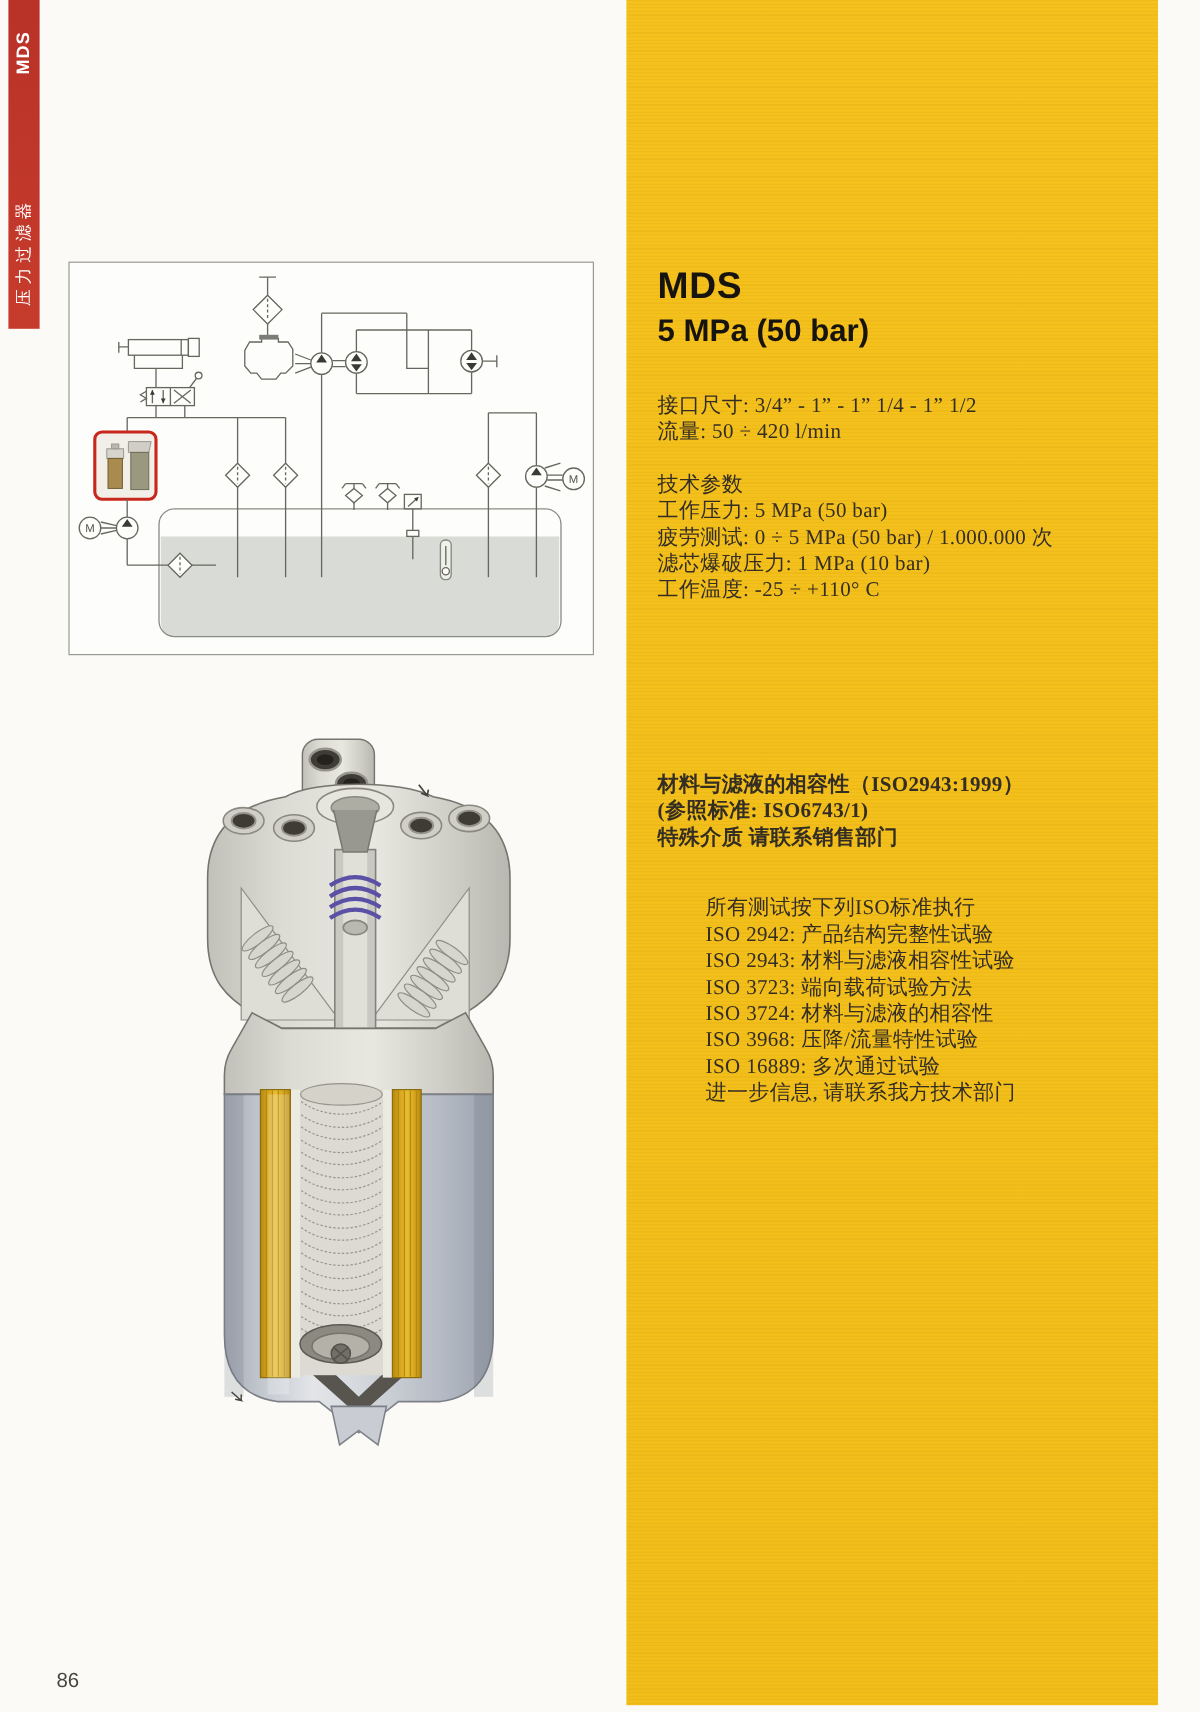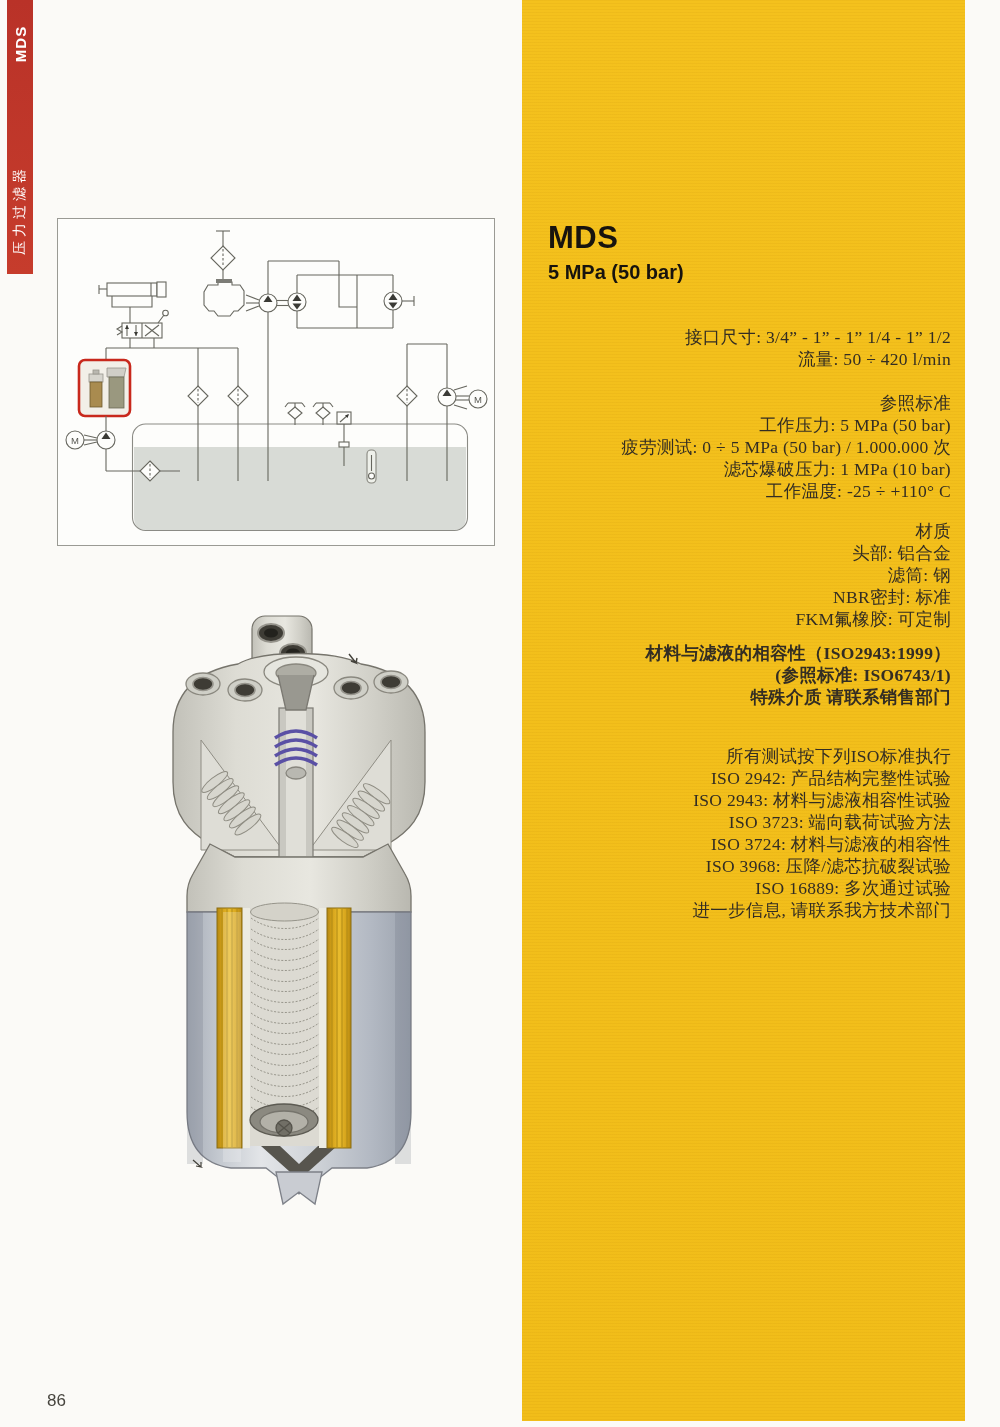--- a/index.html
+++ b/index.html
@@ -18,24 +18,24 @@
            background:#fdfdfb;border:1px solid #9a9a94;}
   
   .cutaway{position:absolute;left:163px;top:612px;width:272px;height:600px;}
   
   .panel{position:absolute;left:522px;top:0;width:443px;height:1421px;
          background:repeating-linear-gradient(180deg,rgba(170,110,0,.07) 0 1px,rgba(0,0,0,0) 1px 3px),
                     linear-gradient(180deg,#f4c11d,#f1bd19);}
   .panel .title{position:absolute;left:26px;top:222px;font-family:"Liberation Sans","DejaVu Sans",sans-serif;
          font-weight:bold;font-size:31px;letter-spacing:.5px;color:#17130e;line-height:1;}
   .panel .subtitle{position:absolute;left:26px;top:262px;font-family:"Liberation Sans","DejaVu Sans",sans-serif;
-         font-weight:bold;font-size:20px;color:#17130e;line-height:1;}
+         font-weight:bold;font-size:26px;color:#17130e;line-height:1;}
   .tsec{position:absolute;left:26px;right:14px;color:#332d23;font-size:17.5px;line-height:22px;
         letter-spacing:.3px;}
-  .tsec .tline{white-space:nowrap;text-align:right;}
+  .tsec .tline{white-space:nowrap;}
   #sec1{top:326px;} #sec2{top:392px;} #sec3{top:520px;} #sec4{top:642px;font-weight:bold;} #sec5{top:745px;margin-left:40px;}
   .page-number{position:absolute;left:47px;top:1391px;font-family:"Liberation Sans","DejaVu Sans",sans-serif;
         font-size:17px;color:#47453f;}
   svg{display:block;}
 </style>
 </head>
 <body>
 
 <div class="page">
 
@@ -379,44 +379,37 @@
   </div>
 
   <div class="panel">
     <div class="title">MDS</div>
     <div class="subtitle">5 MPa (50 bar)</div>
     <div class="tsec" id="sec1">
         <div class="tline">接口尺寸: 3/4” - 1” - 1” 1/4 - 1” 1/2</div>
         <div class="tline">流量: 50 ÷ 420 l/min</div>
       </div>
     <div class="tsec" id="sec2">
-        <div class="tline">参照标准</div>
+        <div class="tline">技术参数</div>
         <div class="tline">工作压力: 5 MPa (50 bar)</div>
         <div class="tline">疲劳测试: 0 ÷ 5 MPa (50 bar) / 1.000.000 次</div>
         <div class="tline">滤芯爆破压力: 1 MPa (10 bar)</div>
         <div class="tline">工作温度: -25 ÷ +110° C</div>
-      </div>
-    <div class="tsec" id="sec3">
-        <div class="tline">材质</div>
-        <div class="tline">头部: 铝合金</div>
-        <div class="tline">滤筒: 钢</div>
-        <div class="tline">NBR密封: 标准</div>
-        <div class="tline">FKM氟橡胶: 可定制</div>
       </div>
     <div class="tsec" id="sec4">
         <div class="tline">材料与滤液的相容性（ISO2943:1999）</div>
         <div class="tline">(参照标准: ISO6743/1)</div>
         <div class="tline">特殊介质 请联系销售部门</div>
       </div>
     <div class="tsec" id="sec5">
         <div class="tline">所有测试按下列ISO标准执行</div>
         <div class="tline">ISO 2942: 产品结构完整性试验</div>
         <div class="tline">ISO 2943: 材料与滤液相容性试验</div>
         <div class="tline">ISO 3723: 端向载荷试验方法</div>
         <div class="tline">ISO 3724: 材料与滤液的相容性</div>
-        <div class="tline">ISO 3968: 压降/滤芯抗破裂试验</div>
+        <div class="tline">ISO 3968: 压降/流量特性试验</div>
         <div class="tline">ISO 16889: 多次通过试验</div>
         <div class="tline">进一步信息, 请联系我方技术部门</div>
       </div>
   </div>
 
   <div class="page-number">86</div>
 </div>
 
 </body></html>

